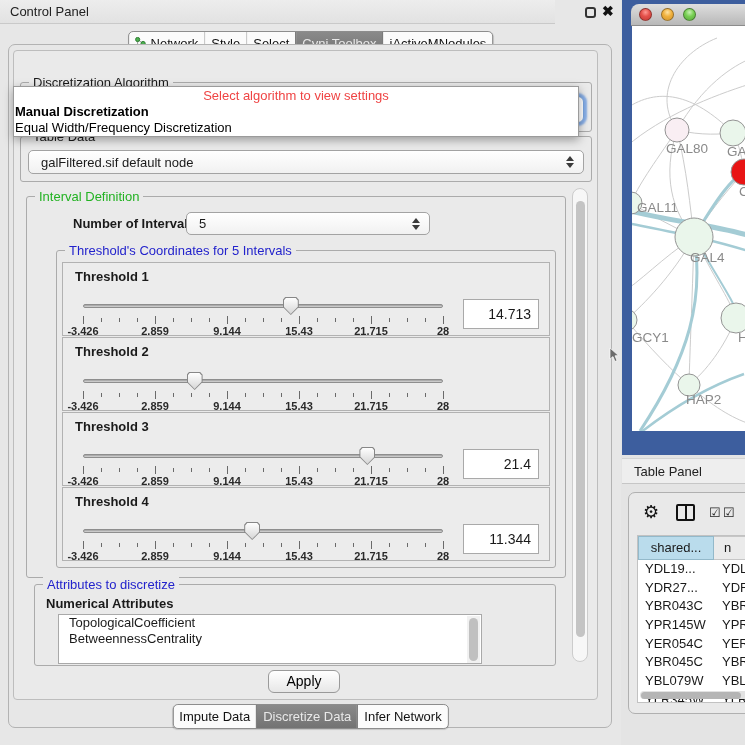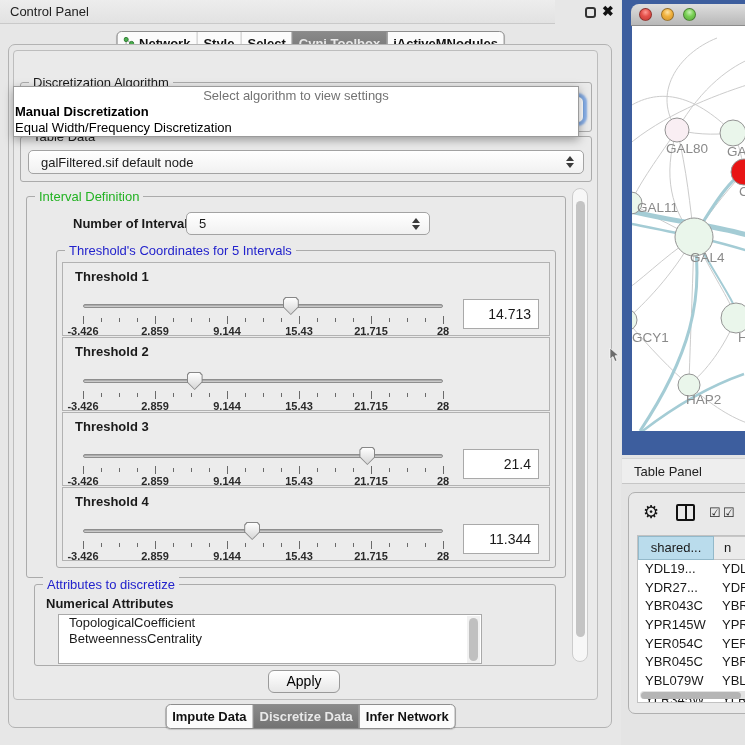--- a/index.html
+++ b/index.html
@@ -13,21 +13,21 @@
   #titlebar { left:0; top:0; width:555px; height:24px;
               background:linear-gradient(#ededed,#e2e2e2); border-bottom:1px solid #c9c9c9; }
   #titlebar .title { position:absolute; left:10px; top:0; line-height:23px; color:#222; }
   #float-btn { left:585px; top:7px; width:11px; height:11px; border:2px solid #333; border-radius:3px; }
   #close-btn { left:602px; top:3px; font-weight:bold; font-size:14px; color:#111; }
 
   .tabstrip { display:inline-flex; border:1px solid #8d8d8d; border-radius:5px;
               background:#fbfbfb; overflow:hidden; height:25px;
               box-shadow:0 1px 1px rgba(0,0,0,.15); }
   .seg-tab { display:flex; align-items:center; gap:5px; padding:0 6px; line-height:23px;
-             border-left:1px solid #c4c4c4; white-space:nowrap; color:#111;font-weight:bold; }
+             border-left:1px solid #c4c4c4; white-space:nowrap; color:#111; }
   .seg-tab:first-child { border-left:none; }
   .seg-tab.active { background:linear-gradient(#8a8a8a,#737373); color:#e9e9e9;
                     border-left-color:#6d6d6d; }
   .seg-tab.active + .seg-tab { border-left-color:#6d6d6d; }
   #top-tabs { left:50%; transform:translateX(-50%); top:31px; }
   #bottom-tabs { left:50%; transform:translateX(-50%); top:704px; }
 
   #outer-panel { left:8px; top:44px; width:604px; height:684px; background:#e7e7e7;
                  border:1px solid #b3b3b3; border-radius:7px; }
   #inner-panel { left:13px; top:50px; width:585px; height:650px; background:#eaeaea;
@@ -41,21 +41,21 @@
 
   
   #group-disc { left:20px; top:82px; width:572px; height:50px; }
   #combo-disc { left:28px; top:96px; width:556px; height:27px; background:#fff;
                 border:1px solid #79a3dc; border-radius:6px;
                 box-shadow:0 0 2px 3px rgba(98,150,226,.75); }
 
   
   #popup { left:13px; top:86px; width:566px; height:51px; background:#fff; z-index:40;
            border:1px solid #9b9b9b; box-shadow:0 3px 9px rgba(0,0,0,.35); }
-  #popup .ph { text-align:center; color:#737373; height:17px; line-height:17px; }
+  #popup .ph { text-align:center; color:#ef4444; height:17px; line-height:17px; }
   #popup .opt { height:16px; line-height:16px; padding-left:1px; color:#000; }
   #popup .opt.sel { font-weight:bold; }
 
   #group-table { left:20px; top:136px; width:572px; height:46px; }
   .combo { background:linear-gradient(#ffffff,#f1f1f1); border:1px solid #a3a3a3;
            border-radius:5px; display:flex; align-items:center; }
   .combo .val { padding-left:12px; }
   .combo .arrows { margin-left:auto; margin-right:9px; display:flex; flex-direction:column; gap:2px; }
   .arr-up { width:0; height:0; border-left:4px solid transparent; border-right:4px solid transparent;
             border-bottom:5px solid #3a3a3a; }

